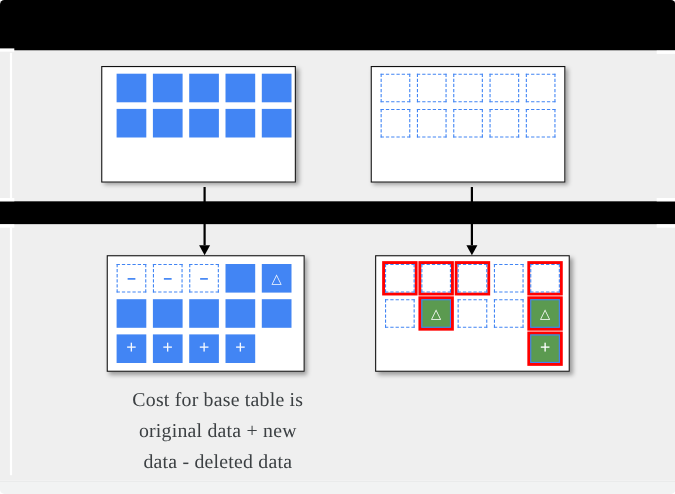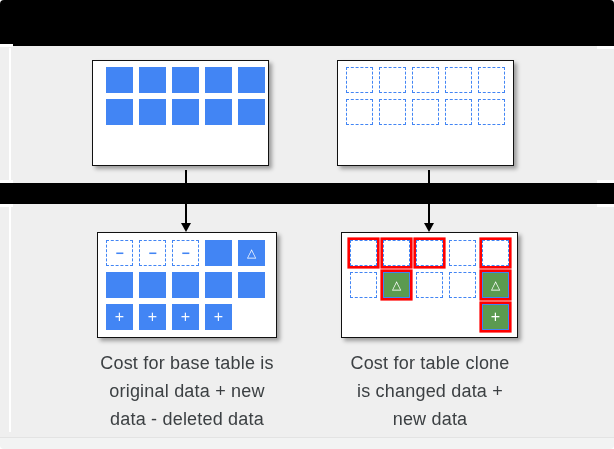--- a/index.html
+++ b/index.html
@@ -52,21 +52,21 @@
   
   .arrow{position:absolute;width:2px;background:#000000;}
   #arrow-base{left:185px;top:170px;height:53px;}
   #arrow-clone{left:428px;top:170px;height:53px;}
   .arrow::after{content:"";position:absolute;left:-4px;top:100%;width:0;height:0;
     border-left:5px solid transparent;border-right:5px solid transparent;border-top:9px solid #000000;}
 
   
   .caption{position:absolute;width:200px;text-align:center;font-size:18px;line-height:28px;
     color:var(--caption,#3c4043);white-space:pre-line;letter-spacing:0.2px;}
-  #caption-base{left:87px;top:349px;}
+  #caption-base{left:98px;top:349px;font-family:Liberation Serif, serif;}
   #caption-clone{left:330px;top:349px;}
 </style>
 </head>
 <body>
 
 <div class="stage">
 
   <div class="bar-top"></div>
   <div class="section-a"></div>
   <div class="bar-mid"></div>
@@ -193,17 +193,14 @@
           <div class="cell c-green c-red">
             <span class="glyph g-plus">+</span>
           </div>
         </div>
       </div>
   </div>
 
   <div class="caption" id="caption-base">Cost for base table is
 original data + new
 data - deleted data</div>
-  <div class="caption" id="caption-clone">Cost for table clone
-is changed data +
-new data</div>
 
 </div>
 
 </body></html>

